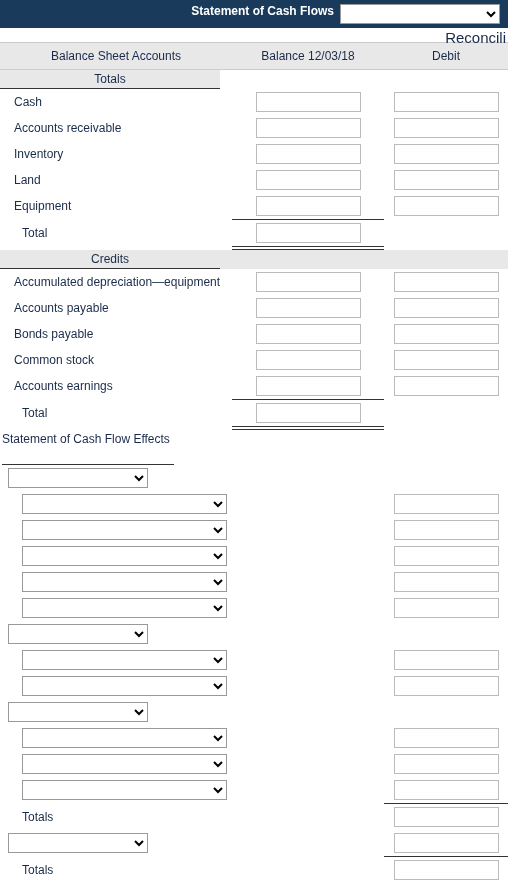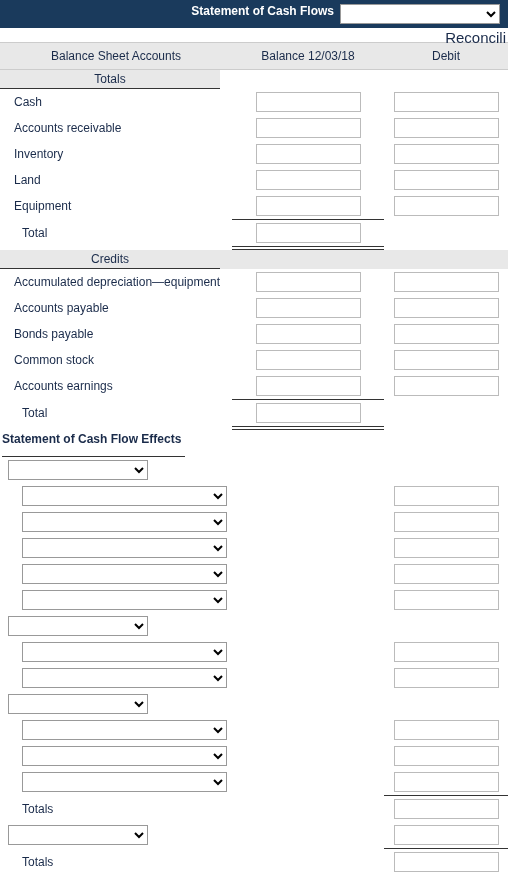--- a/index.html
+++ b/index.html
@@ -95,24 +95,23 @@
     margin-left: 232px;
     padding: 1px 0;
   }
   .credits-bar {
     background: #e8e8e8;
     display: flex;
   }
   .stmt-header {
     border-bottom: 1px solid #333;
     display: inline-block;
-    padding: 2px 4px 10px 0;
+    padding: 2px 4px 18px 0;
     margin-left: 2px;
     font-size: 12px;
-    font-weight: bold;
   }
   .select-short {
     width: 140px;
     height: 20px;
     border: 1px solid #999;
     margin-left: 8px;
     font-size: 11px;
     background: #fff;
   }
   .select-long {

